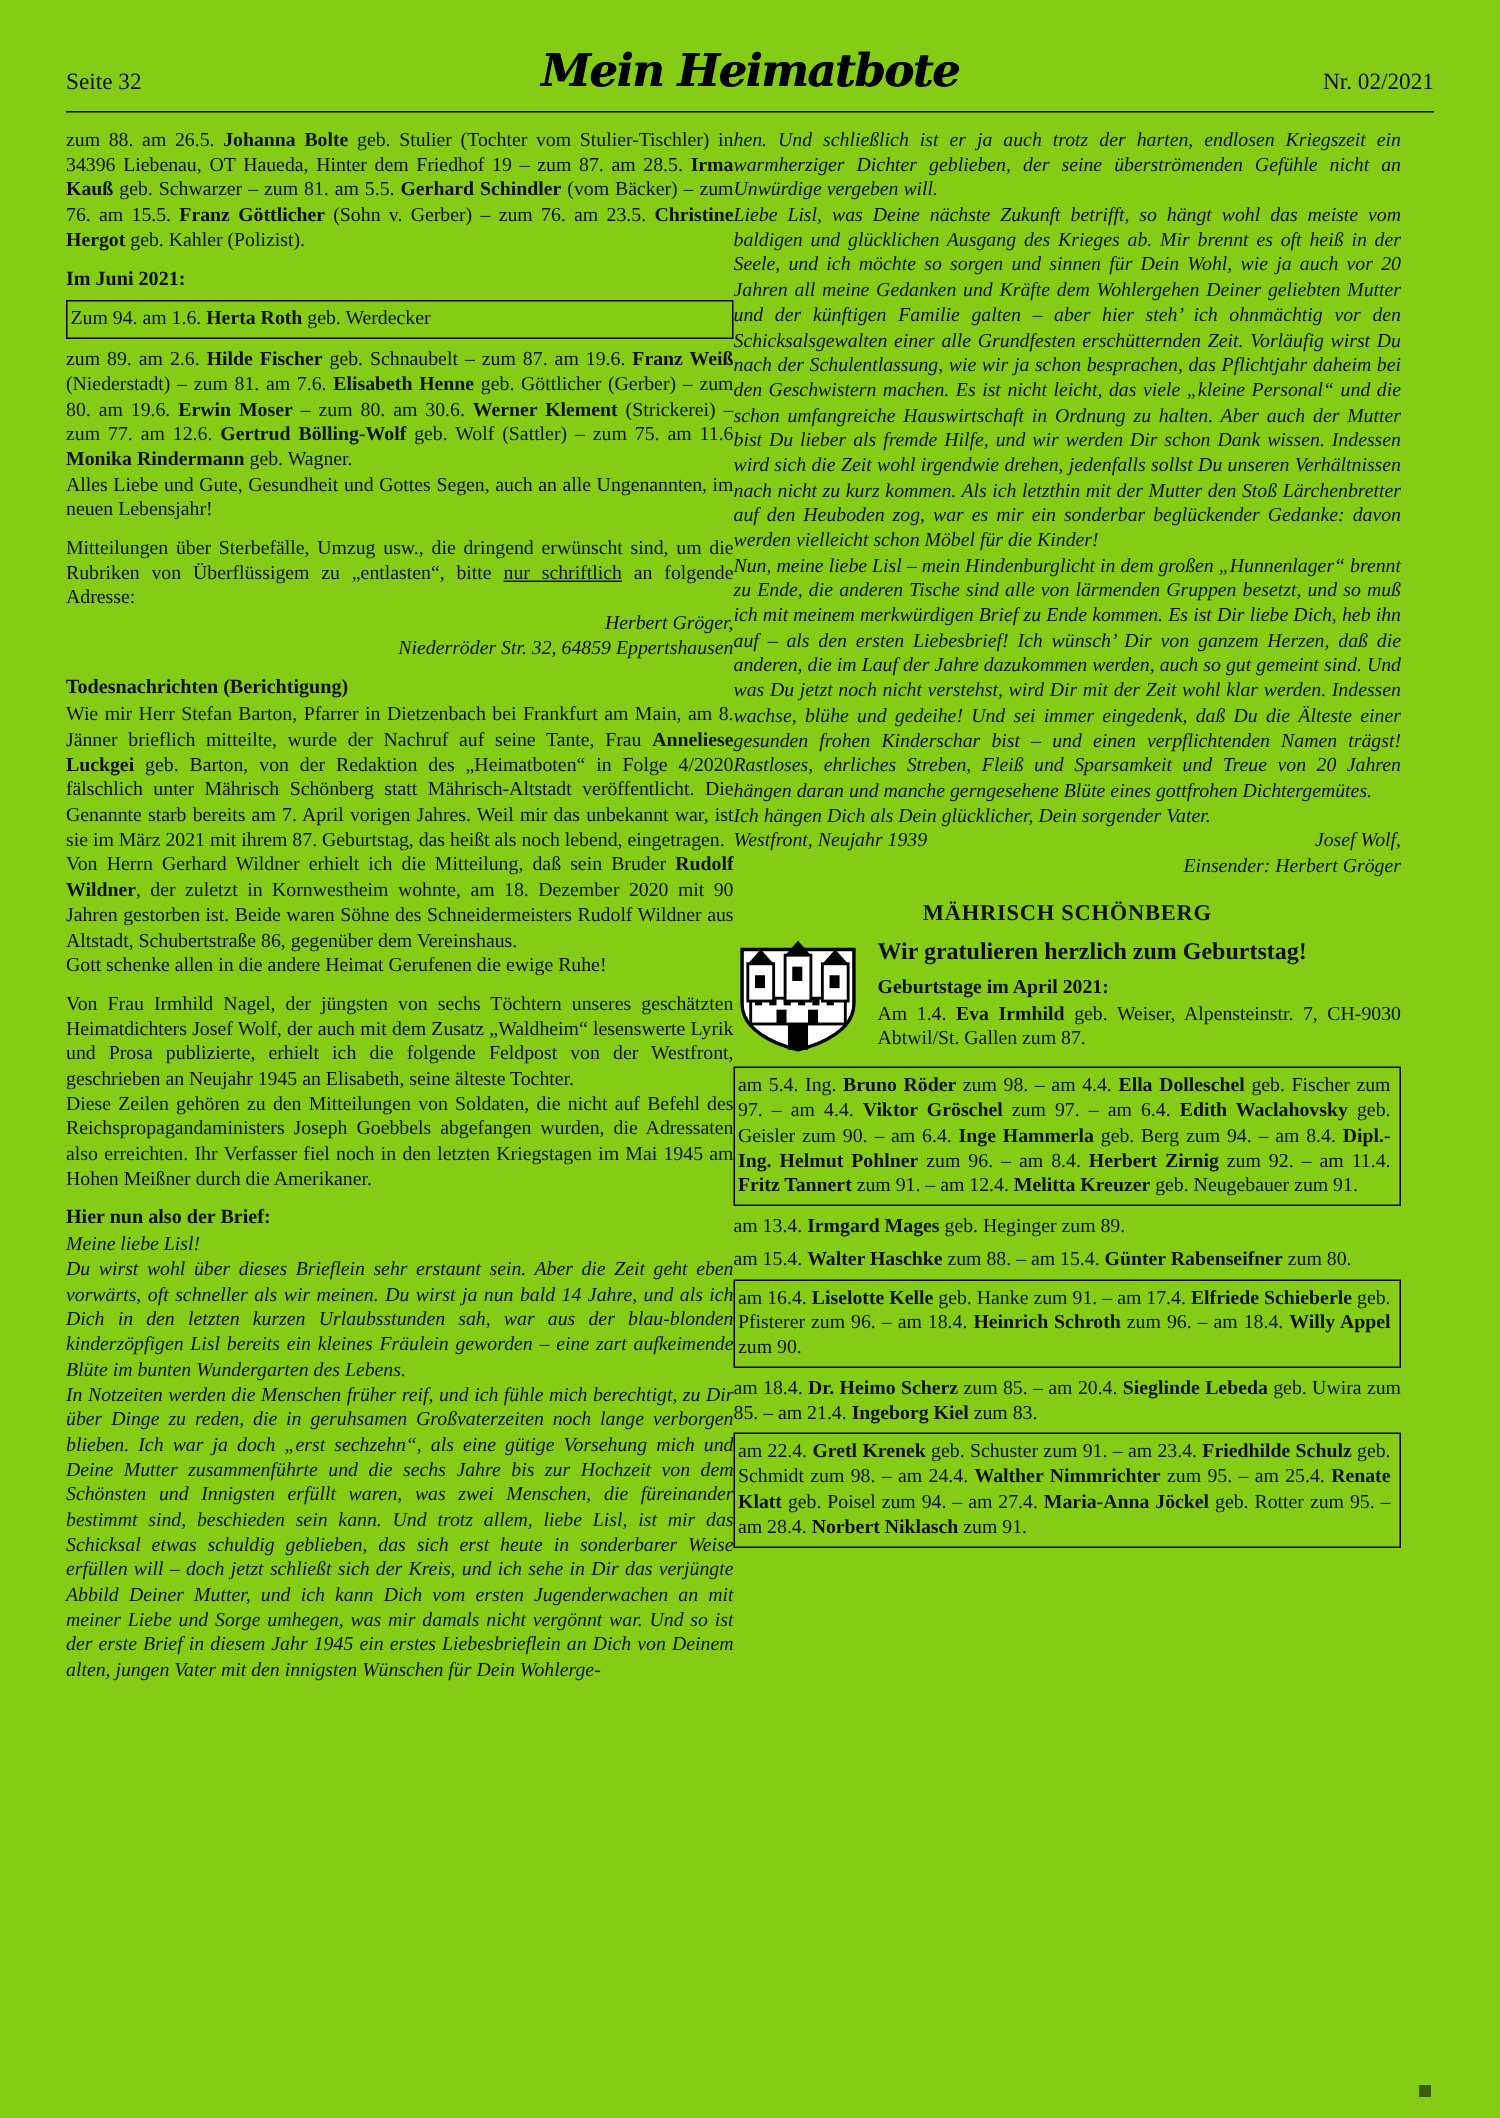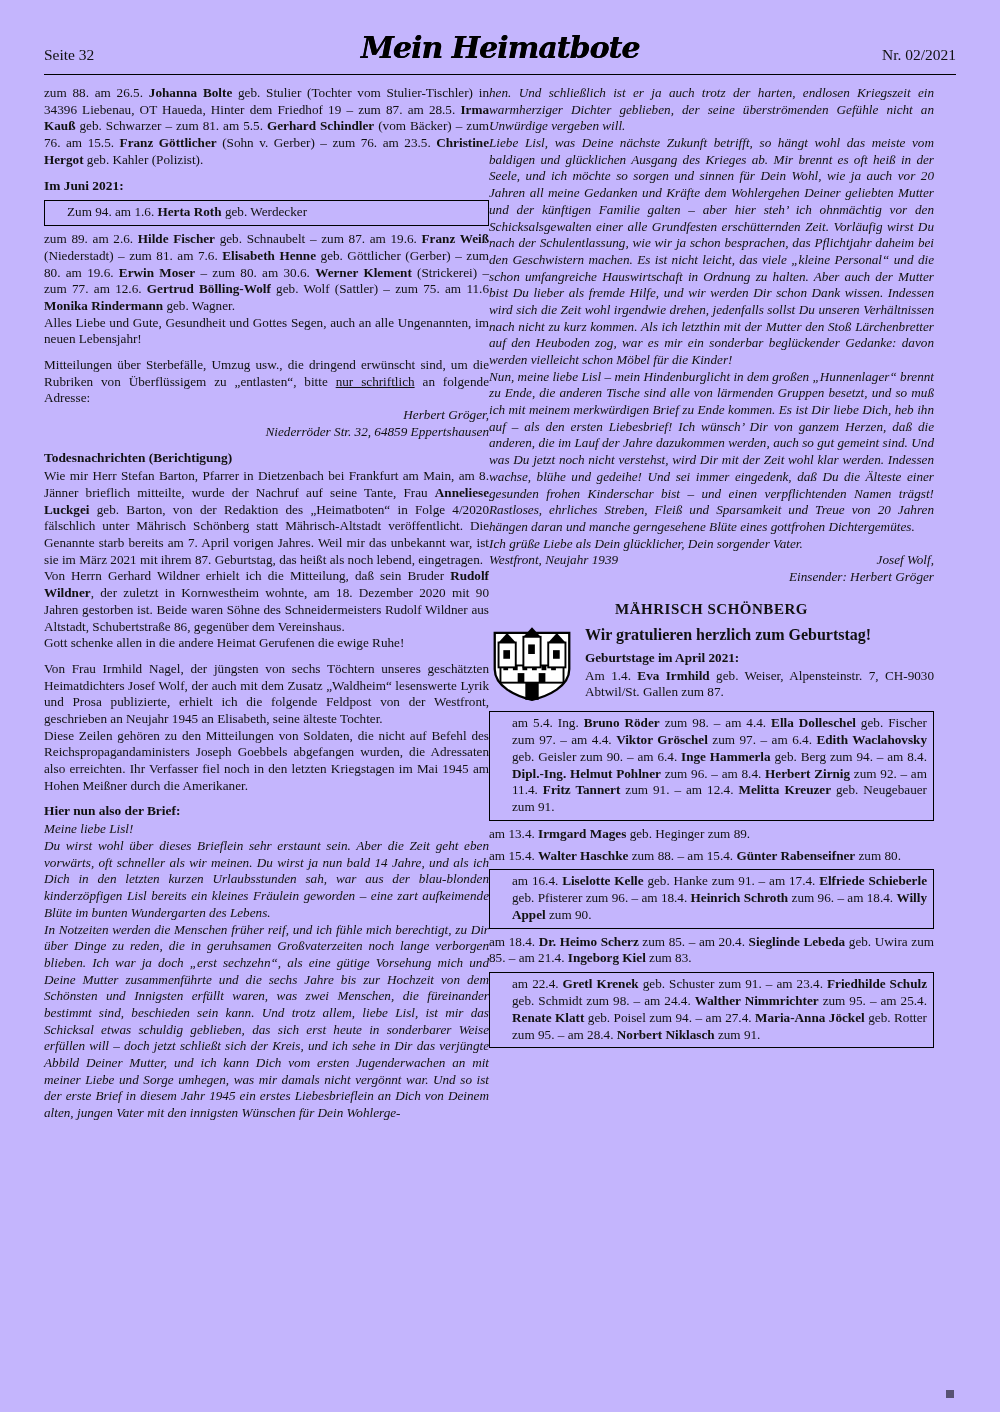--- a/index.html
+++ b/index.html
@@ -13,21 +13,21 @@
     font-family: "Liberation Serif", serif;
     color: #111111;
     position: relative;
   }
   .page {
     position: relative;
     width: 1000px;
     height: 1412px;
     box-sizing: border-box;
     padding: 28px 44px 20px 44px;
-    background: #c4b5fd;
+    background: #84cc16;
   }
   
   .masthead {
     position: relative;
     height: 46px;
     border-bottom: 1.6px solid #000;
     margin-bottom: 10px;
   }
   .masthead .page-no {
     position: absolute;
@@ -82,21 +82,21 @@
   }
   h4.sub {
     font-size: 13.4px;
     font-weight: bold;
     margin: 9px 0 1px 0;
     text-align: left;
   }
   
   .box {
     border: 1px solid #000;
-    padding: 3px 6px 4px 22px;
+    padding: 3px 6px 4px 2px;
     margin: 5px 0 5px 0;
     font-size: 13.2px;
     line-height: 1.27;
     text-align: justify;
   }
   .plain-entry {
     margin: 5px 0 5px 0;
     font-size: 13.2px;
     line-height: 1.27;
     text-align: justify;
@@ -203,21 +203,21 @@
       <p class="ital-block">Meine liebe Lisl!</p>
       <p class="ital-block">Du wirst wohl über dieses Brieflein sehr erstaunt sein. Aber die Zeit geht eben vorwärts, oft schneller als wir meinen. Du wirst ja nun bald 14 Jahre, und als ich Dich in den letzten kurzen Urlaubsstunden sah, war aus der blau-blonden kinderzöpfigen Lisl bereits ein kleines Fräulein geworden – eine zart aufkeimende Blüte im bunten Wundergarten des Lebens.</p>
       <p class="ital-block">In Notzeiten werden die Menschen früher reif, und ich fühle mich berechtigt, zu Dir über Dinge zu reden, die in geruhsamen Großvaterzeiten noch lange verborgen blieben. Ich war ja doch „erst sechzehn“, als eine gütige Vorsehung mich und Deine Mutter zusammenführte und die sechs Jahre bis zur Hochzeit von dem Schönsten und Innigsten erfüllt waren, was zwei Menschen, die füreinander bestimmt sind, beschieden sein kann. Und trotz allem, liebe Lisl, ist mir das Schicksal etwas schuldig geblieben, das sich erst heute in sonderbarer Weise erfüllen will – doch jetzt schließt sich der Kreis, und ich sehe in Dir das verjüngte Abbild Deiner Mutter, und ich kann Dich vom ersten Jugenderwachen an mit meiner Liebe und Sorge umhegen, was mir damals nicht vergönnt war. Und so ist der erste Brief in diesem Jahr 1945 ein erstes Liebesbrieflein an Dich von Deinem alten, jungen Vater mit den innigsten Wünschen für Dein Wohlerge-</p>
     </div>
 
     <div class="col">
 
       <p class="ital-block">hen. Und schließlich ist er ja auch trotz der harten, endlosen Kriegszeit ein warmherziger Dichter geblieben, der seine überströmenden Gefühle nicht an Unwürdige vergeben will.</p>
       <p class="ital-block">Liebe Lisl, was Deine nächste Zukunft betrifft, so hängt wohl das meiste vom baldigen und glücklichen Ausgang des Krieges ab. Mir brennt es oft heiß in der Seele, und ich möchte so sorgen und sinnen für Dein Wohl, wie ja auch vor 20 Jahren all meine Gedanken und Kräfte dem Wohlergehen Deiner geliebten Mutter und der künftigen Familie galten – aber hier steh’ ich ohnmächtig vor den Schicksalsgewalten einer alle Grundfesten erschütternden Zeit. Vorläufig wirst Du nach der Schulentlassung, wie wir ja schon besprachen, das Pflichtjahr daheim bei den Geschwistern machen. Es ist nicht leicht, das viele „kleine Personal“ und die schon umfangreiche Hauswirtschaft in Ordnung zu halten. Aber auch der Mutter bist Du lieber als fremde Hilfe, und wir werden Dir schon Dank wissen. Indessen wird sich die Zeit wohl irgendwie drehen, jedenfalls sollst Du unseren Verhältnissen nach nicht zu kurz kommen. Als ich letzthin mit der Mutter den Stoß Lärchenbretter auf den Heuboden zog, war es mir ein sonderbar beglückender Gedanke: davon werden vielleicht schon Möbel für die Kinder!</p>
       <p class="ital-block">Nun, meine liebe Lisl – mein Hindenburglicht in dem großen „Hunnenlager“ brennt zu Ende, die anderen Tische sind alle von lärmenden Gruppen besetzt, und so muß ich mit meinem merkwürdigen Brief zu Ende kommen. Es ist Dir liebe Dich, heb ihn auf – als den ersten Liebesbrief! Ich wünsch’ Dir von ganzem Herzen, daß die anderen, die im Lauf der Jahre dazukommen werden, auch so gut gemeint sind. Und was Du jetzt noch nicht verstehst, wird Dir mit der Zeit wohl klar werden. Indessen wachse, blühe und gedeihe! Und sei immer eingedenk, daß Du die Älteste einer gesunden frohen Kinderschar bist – und einen verpflichtenden Namen trägst! Rastloses, ehrliches Streben, Fleiß und Sparsamkeit und Treue von 20 Jahren hängen daran und manche gerngesehene Blüte eines gottfrohen Dichtergemütes.</p>
-      <p class="ital-block">Ich grüße Liebe als Dein glücklicher, Dein sorgender Vater.</p>
+      <p class="ital-block">Ich hängen Dich als Dein glücklicher, Dein sorgender Vater.</p>
 
       <div class="sign-row">
         <span>Westfront, Neujahr 1939</span>
         <span>Josef Wolf,</span>
       </div>
       <p class="sig-right">Einsender: Herbert Gröger</p>
 
       <div class="ms-title">MÄHRISCH SCHÖNBERG</div>
 
       <div class="ms-block">

